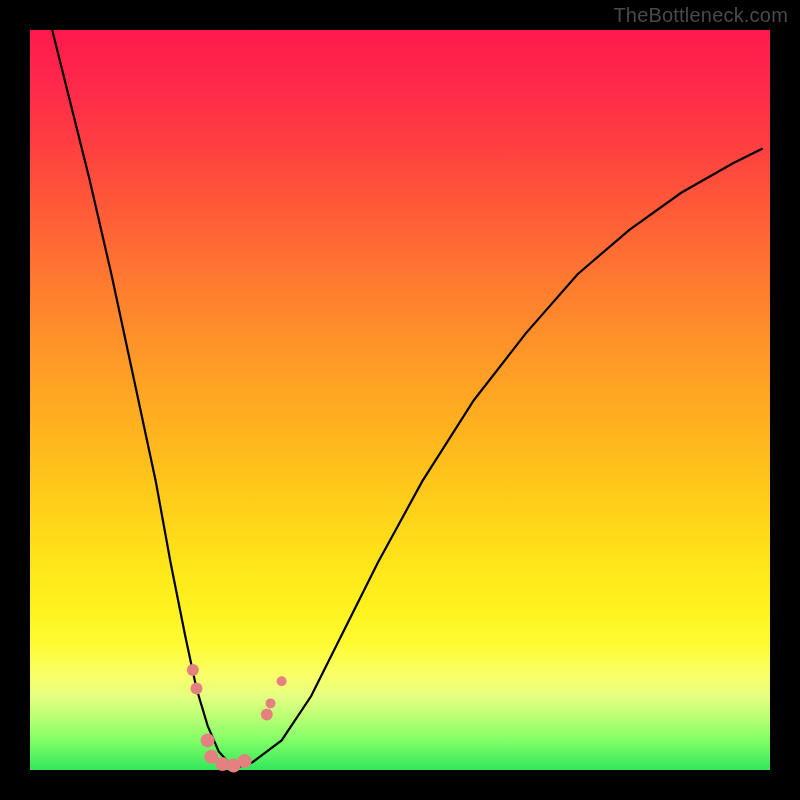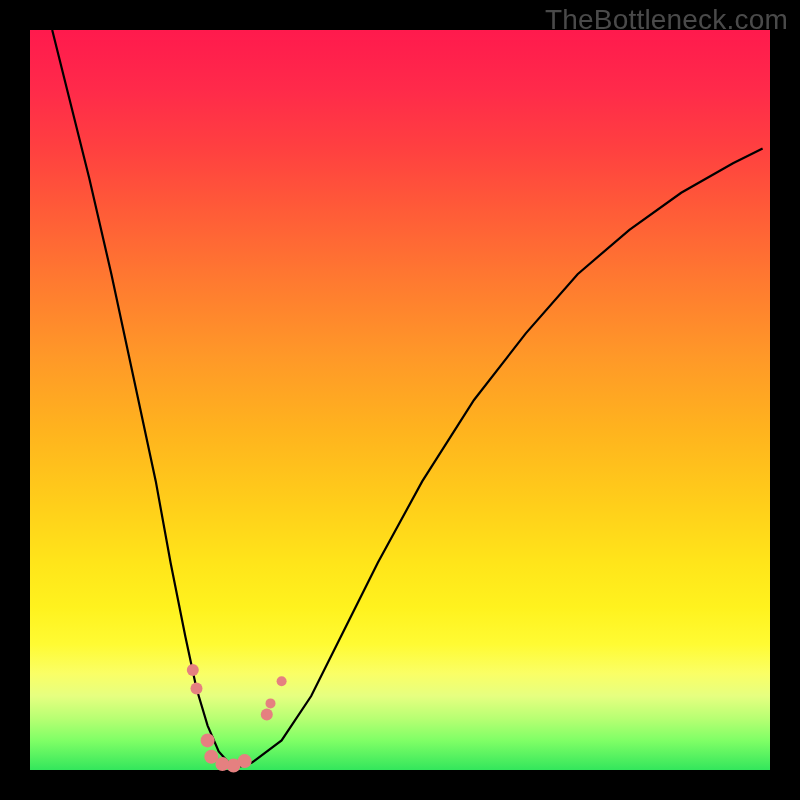--- a/index.html
+++ b/index.html
@@ -40,21 +40,21 @@
       #b8ff73 93%,
       #80ff66 96%,
       #33e65c 100%
     );
   }
   .watermark {
     position: absolute;
     top: 4px;
     right: 12px;
     color: #4a4a4a;
-    font-size: 28px;
+    font-size: 20px;
     font-weight: 500;
     font-family: Arial, sans-serif;
     letter-spacing: 0.2px;
   }
   svg.overlay {
     position: absolute;
     left: 30px;
     top: 30px;
     width: 740px;
     height: 740px;

